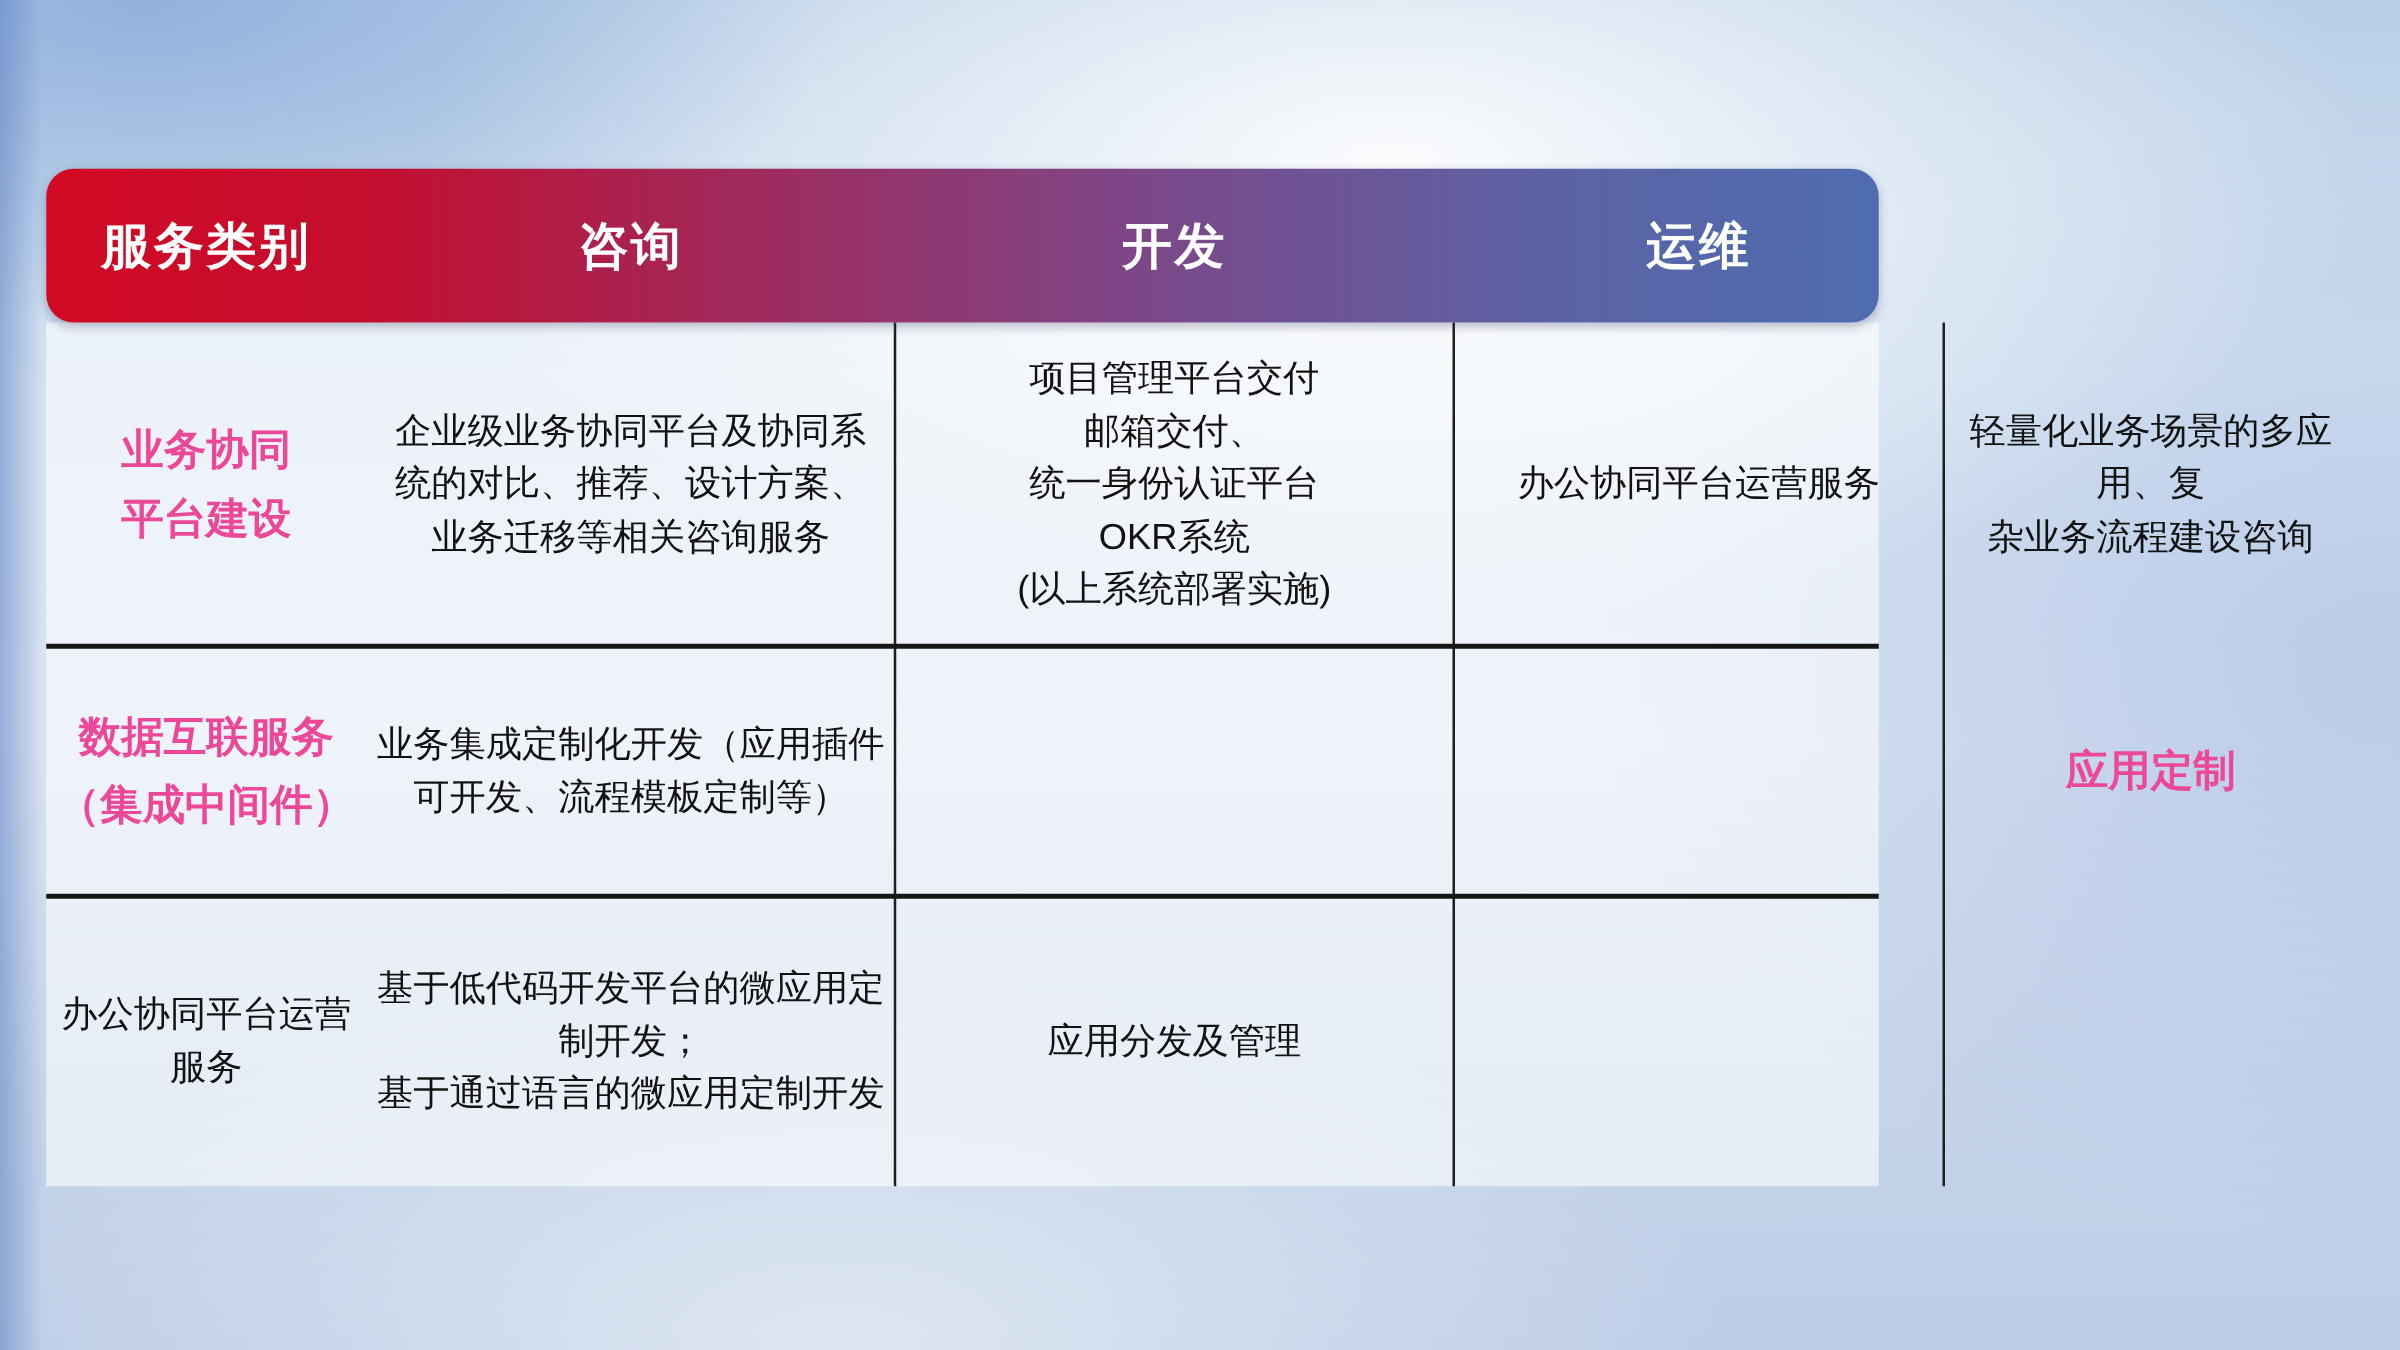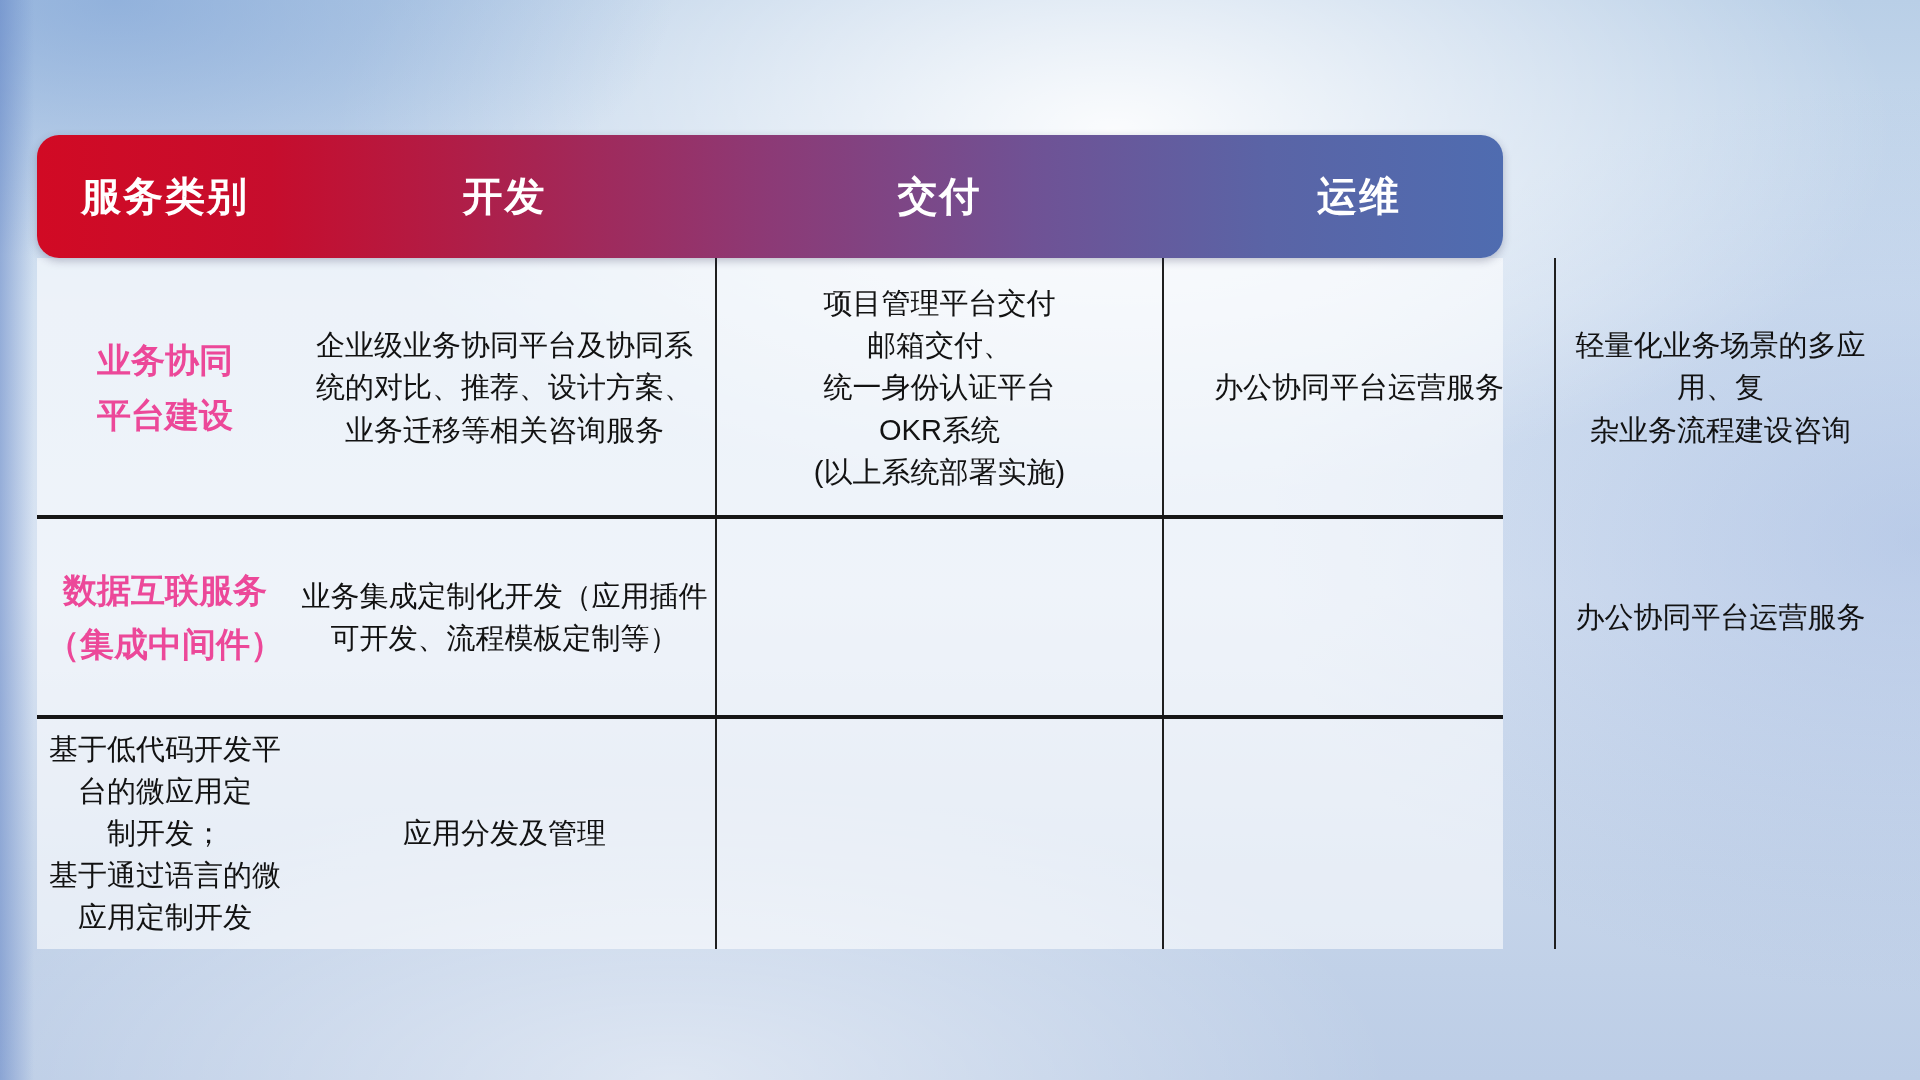--- a/index.html
+++ b/index.html
@@ -50,22 +50,22 @@
   .hline{position:absolute;left:0;right:0;height:4px;background:#161616;z-index:1;}
   .h1{top:257px}.h2{top:457px}
 </style>
 </head>
 <body>
 
 <div class="card">
 
   <div class="thead">
     <div>服务类别</div>
+    <div>咨询</div>
     <div>开发</div>
-    <div>交付</div>
     <div>运维</div>
   </div>
 
   <div class="tbody">
     <div class="vline v1"></div>
     <div class="vline v2"></div>
     <div class="vline v3"></div>
     <div class="hline h1"></div>
     <div class="hline h2"></div>
 
@@ -83,20 +83,21 @@
 
     <div class="cell">轻量化业务场景的多应用、复
 杂业务流程建设咨询</div>
     <div class="cell cat">数据互联服务
 （集成中间件）</div>
     <div class="cell">业务集成定制化开发（应用插件
 可开发、流程模板定制等）</div>
     <div class="cell"></div>
     <div class="cell"></div>
 
+    <div class="cell cat">应用定制</div>
     <div class="cell">办公协同平台运营服务</div>
     <div class="cell">基于低代码开发平台的微应用定
 制开发；
 基于通过语言的微应用定制开发</div>
     <div class="cell">应用分发及管理</div>
     <div class="cell"></div>
   </div>
 
 </div>
 

